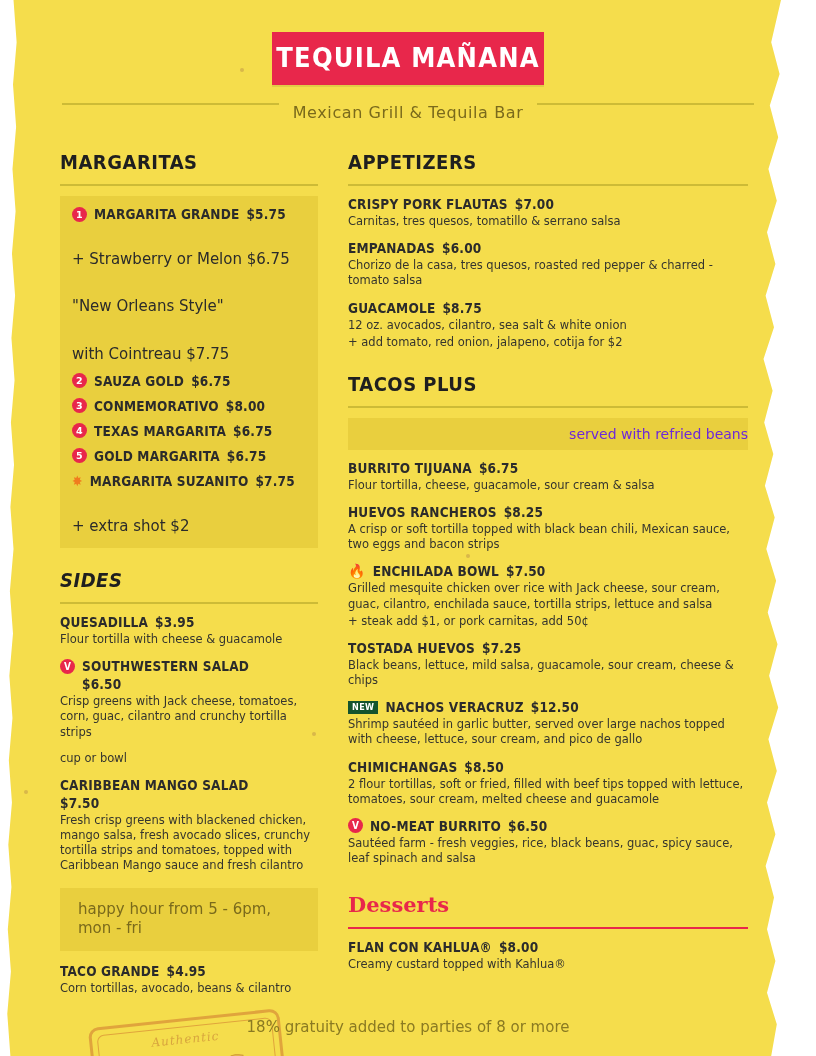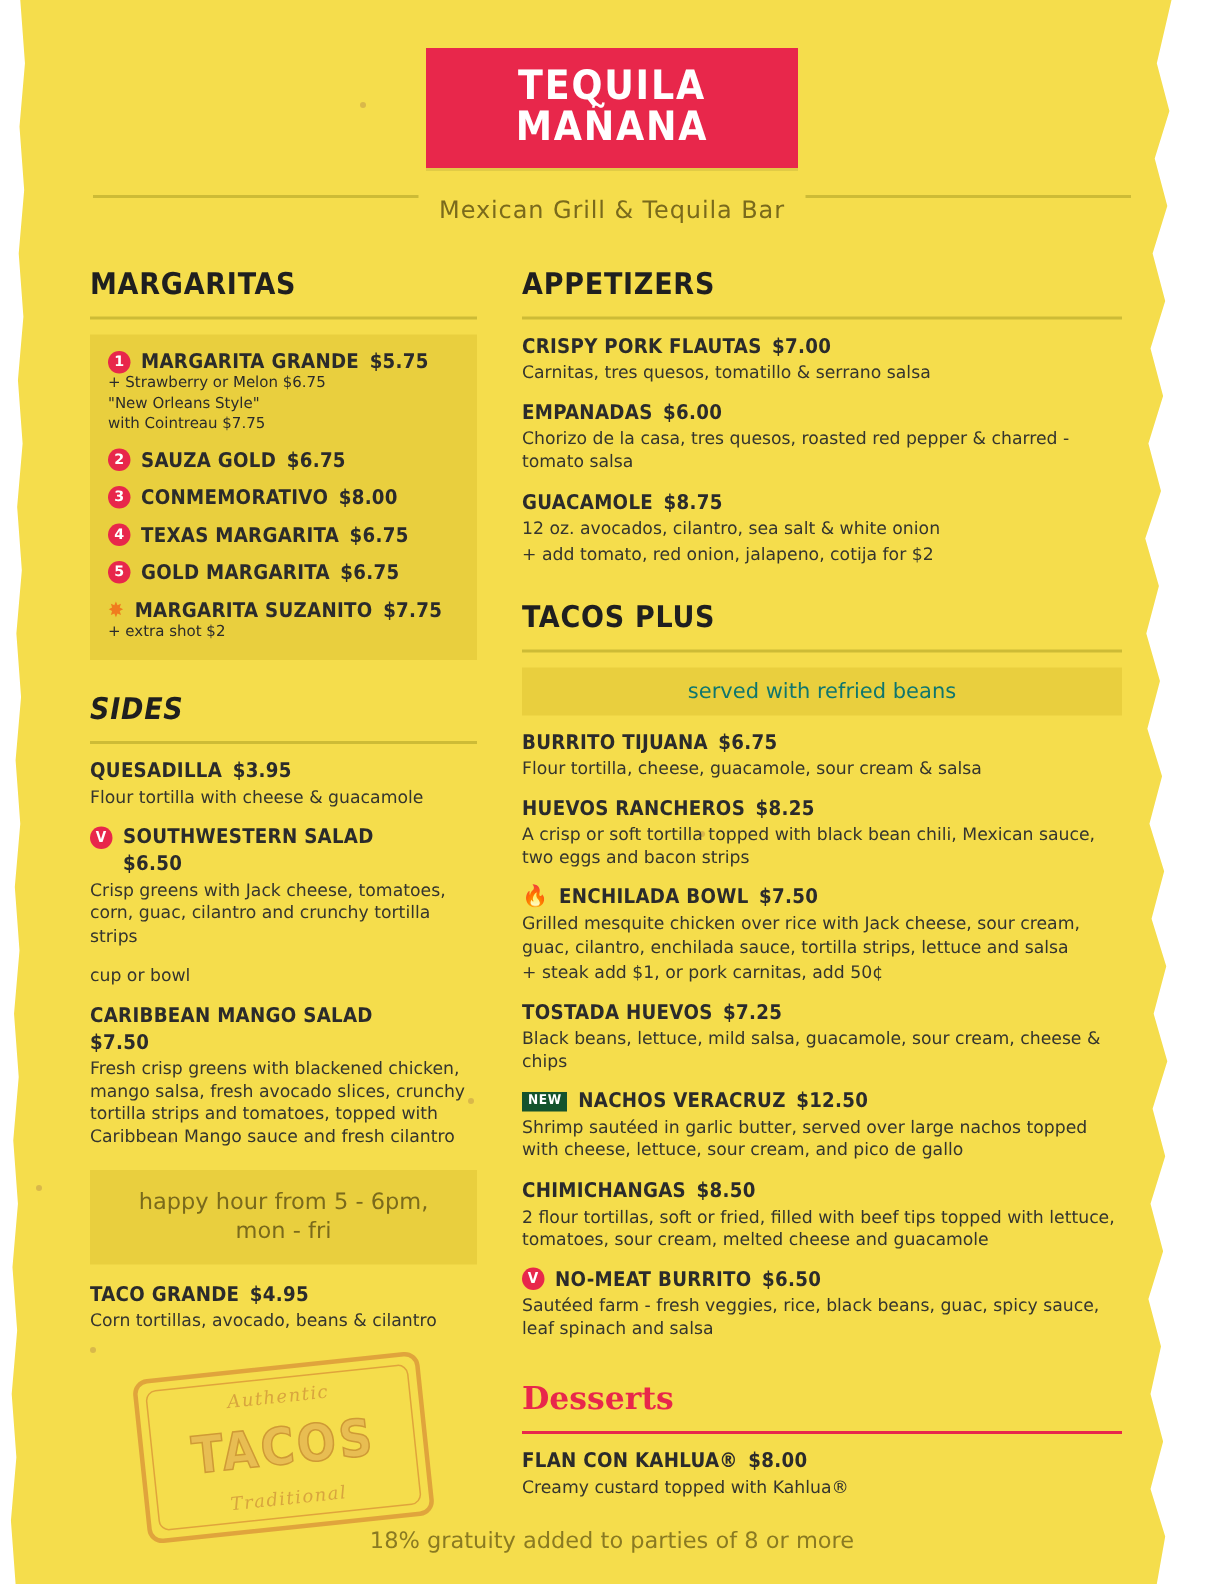--- a/index.html
+++ b/index.html
@@ -31,21 +31,21 @@
       48% 68%,36% 64%,50% 60%,38% 56%,52% 52%,40% 48%,54% 44%,42% 40%,
       56% 36%,44% 32%,58% 28%,46% 24%,60% 20%,48% 16%,62% 12%,50% 8%,
       64% 4%,52% 0%);
     z-index:1;
   }
   .page{position:relative;z-index:2;padding:0 40px;}
 
   
   .title-banner{
     margin:32px auto 0;
-    width:248px;
+    width:272px;
     background:#e8274b;
     text-align:center;
     padding:12px 0 14px;
     position:relative;
     box-shadow:0 2px 0 rgba(0,0,0,.08);
   }
   .title-banner .title{
     font-family:"DejaVu Sans Condensed","DejaVu Sans", sans-serif;
     font-weight:bold;
     color:#ffffff;
@@ -104,46 +104,46 @@
     margin-top:2px;
   }
   .marg-panel .item{margin-bottom:9px;}
   .marg-panel .item:last-child{margin-bottom:0;}
   .num{
     display:inline-flex;align-items:center;justify-content:center;
     width:15px;height:15px;border-radius:50%;
     background:#e8274b;color:#fff;font-size:9.5px;font-weight:bold;
     font-family:"DejaVu Sans", sans-serif;
   }
-  .sub{font-size:10px;line-height:1.35;}
+  .sub{font-size:15px;line-height:1.35;margin-top:27px;}
 
   .badge-v{
     display:inline-flex;align-items:center;justify-content:center;
     width:15px;height:15px;border-radius:50%;
     background:#e8274b;color:#fff;font-size:10px;font-weight:bold;
   }
   .badge-new{
     display:inline-block;background:#14532d;color:#fff;
     font-size:9px;font-weight:bold;letter-spacing:.4px;
     padding:2px 4px;line-height:1;
   }
   .glyph-sun{color:#f07c1e;font-size:14px;line-height:1;}
   .glyph-flame{color:#e8274b;font-size:14px;line-height:1;}
 
   .banner-strip{
     background:#e9cf3e;
-    text-align:center;
-    font-size:14px;color:#0f766e;
+    text-align:right;
+    font-size:14px;color:#6d28d9;
     padding:8px 0;
     margin:6px 0 10px;
   }
   .banner-strip.wide{background:#e9cf3e;}
   .happy-hour{
     background:#e9cf3e;
-    text-align:center;
+    text-align:left;
     color:#7a6a1c;
     font-size:15px;
     padding:12px 18px;
     line-height:1.3;
     margin:14px 0 12px;
   }
 
   
   .stamp-wrap{display:flex;justify-content:center;margin-top:22px;}
   .stamp{

